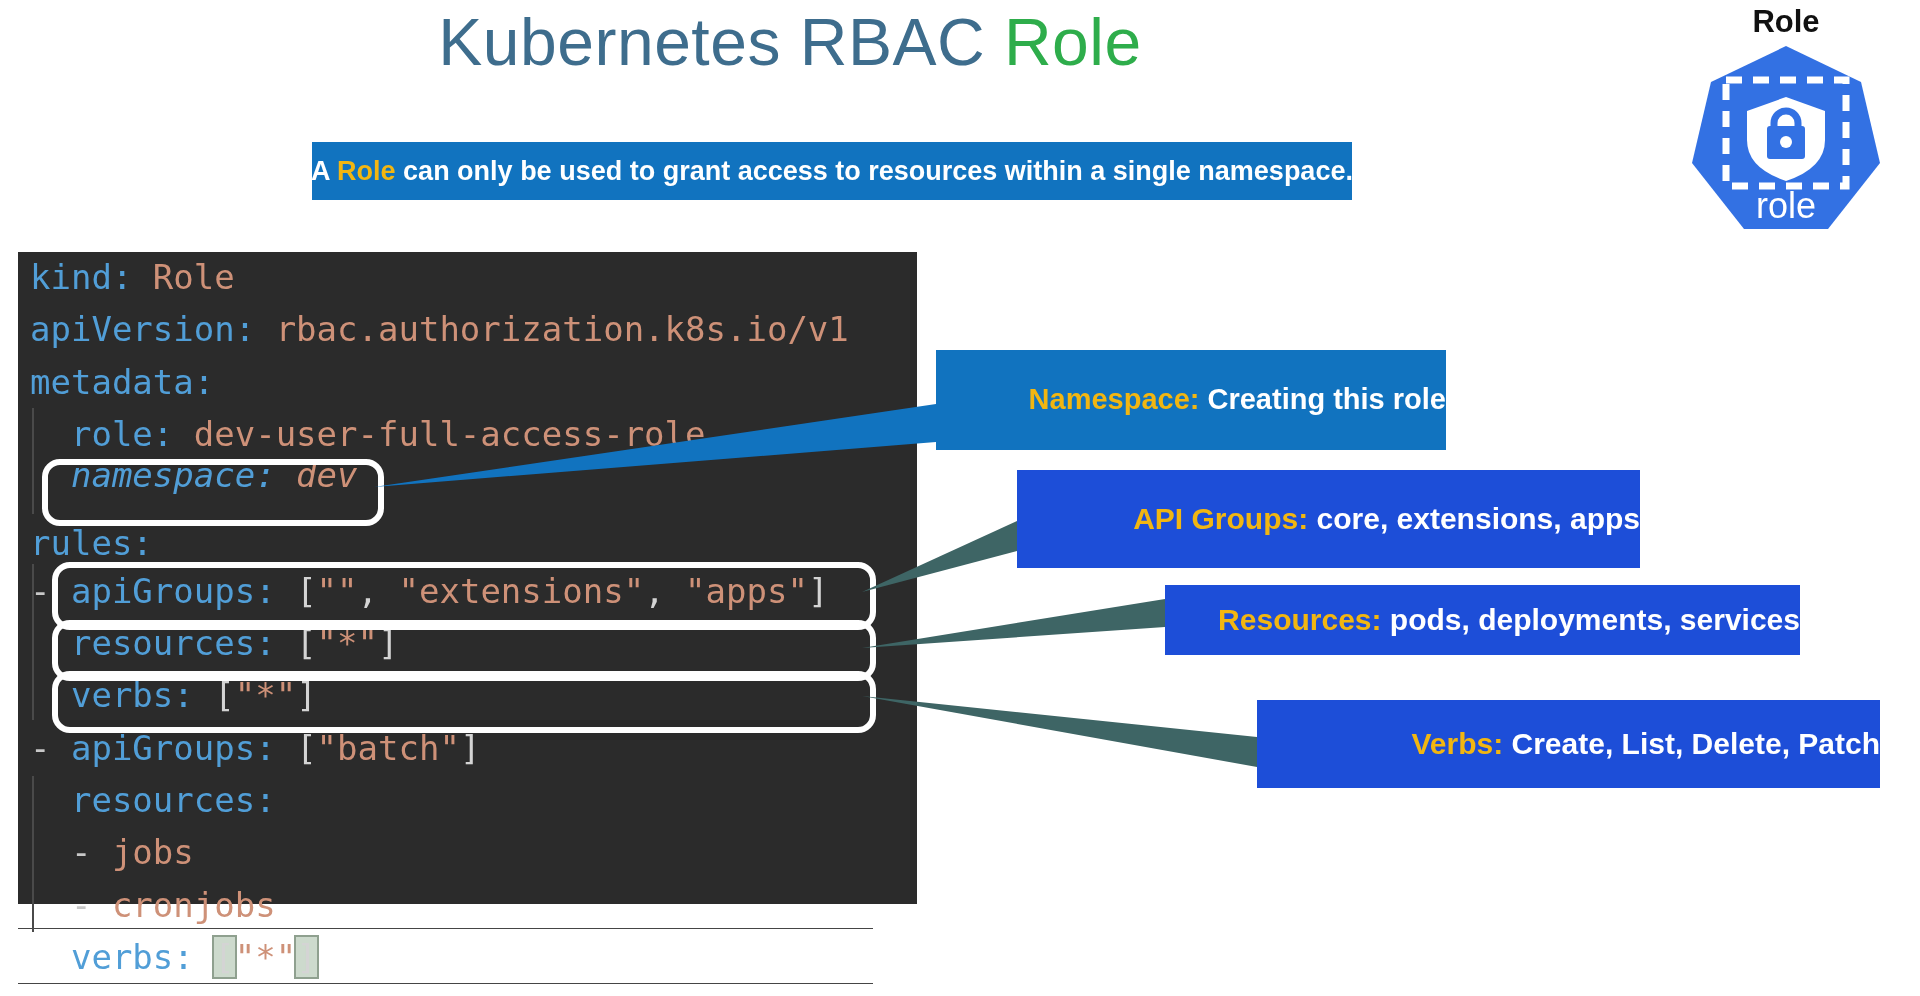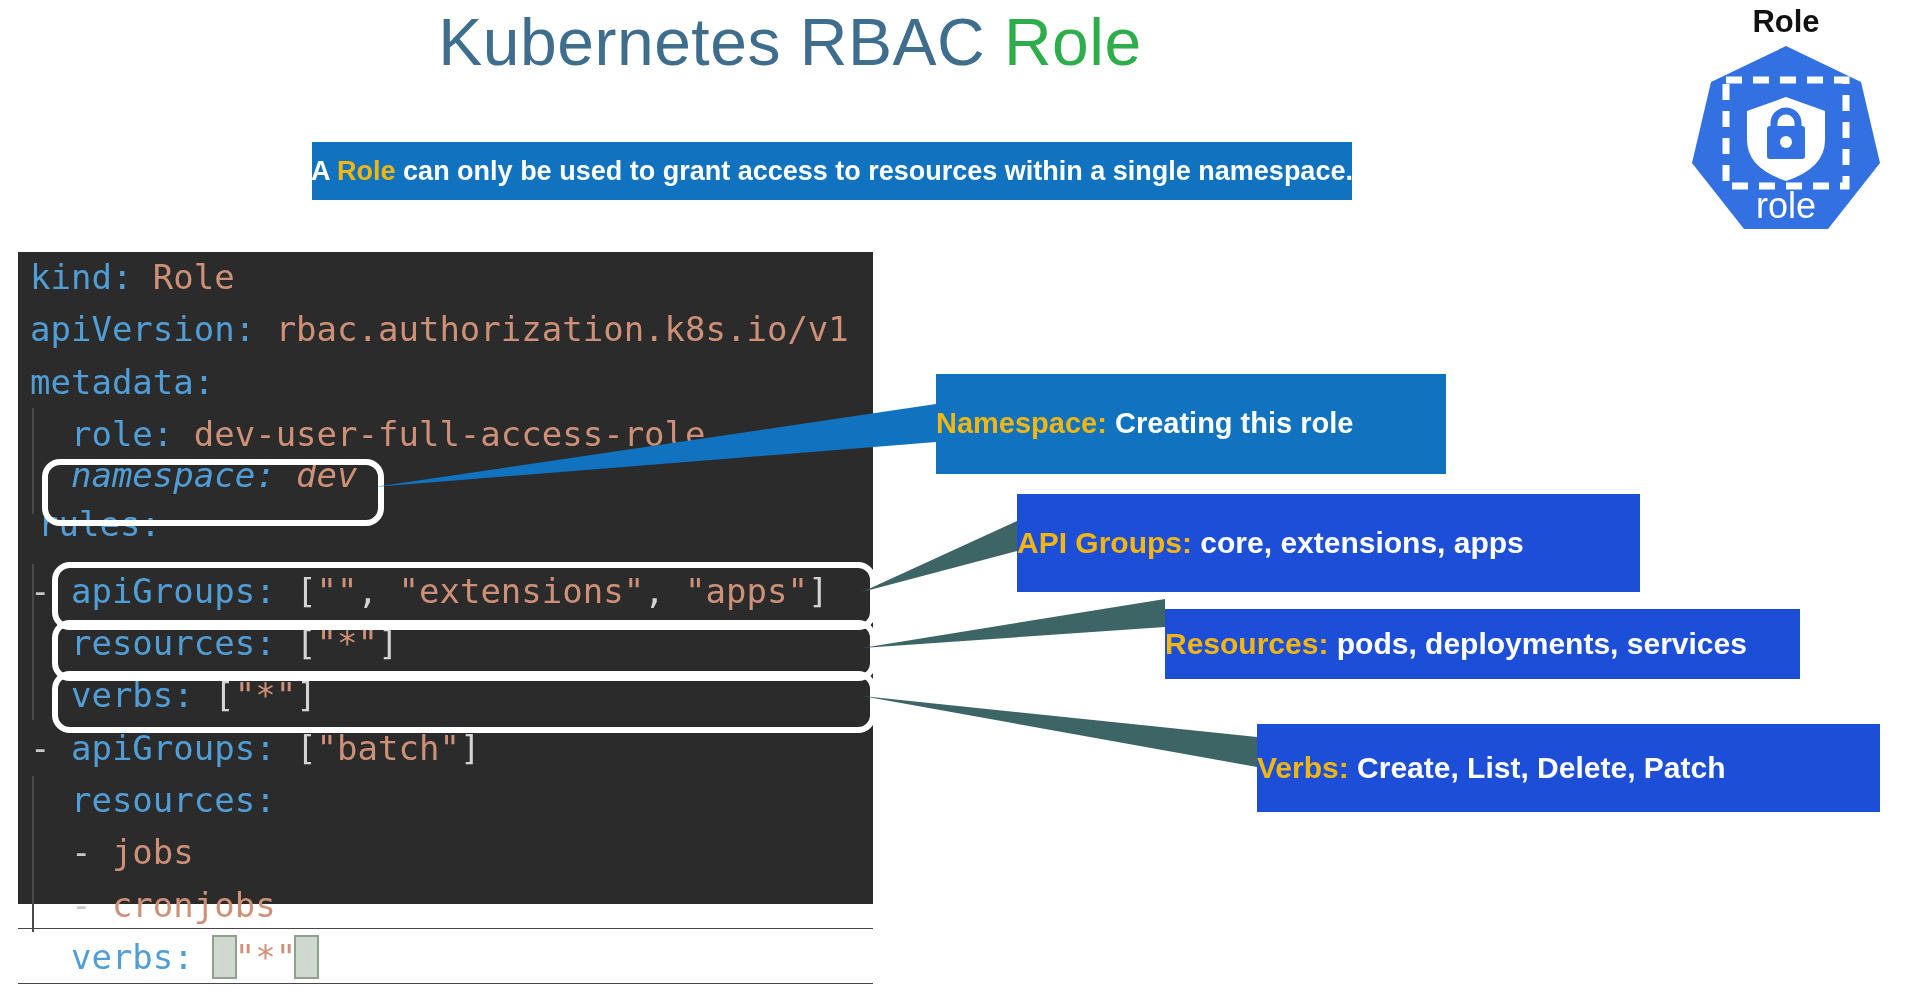--- a/index.html
+++ b/index.html
@@ -11,42 +11,42 @@
          font-size:66px;font-weight:300;letter-spacing:0.5px;color:#3e6d8d;white-space:nowrap;}
   .title .accent{color:#2ead4b;}
 
   
   .banner{position:absolute;left:312px;top:142px;width:1040px;height:58px;background:#1173bf;
           display:flex;align-items:center;justify-content:center;color:#ffffff;
           font-size:27px;font-weight:600;white-space:pre;}
   .banner .hl{color:#f2b611;}
 
   
-  .code{position:absolute;left:18px;top:252px;width:855px;height:652px;background:#2b2b2b;}
+  .code{position:absolute;left:18px;top:252px;width:855px;height:652px;background:#2b2b2b;padding-left:44px;}
   .code-line{position:absolute;left:12px;white-space:pre;
              font-family:"DejaVu Sans Mono",monospace;font-size:34px;line-height:42px;}
   .tok-k{color:#519ed7;}
   .tok-v{color:#ce9178;}
   .tok-p{color:#d4d4d4;}
   .tok-d{color:#c8c8c8;}
   .tok-b{color:#d4d4d4;background:rgba(100,140,100,0.32);outline:2px solid #8fa08f;}
 
   .cur-line{position:absolute;left:0;top:676px;width:855px;height:54px;
             background:rgba(255,255,255,0.045);
             border-top:1px solid #454545;border-bottom:1px solid #454545;}
   .iguide{position:absolute;left:14px;width:2px;background:#4a4a4a;}
 
   .outline{position:absolute;border:6px solid #ffffff;border-radius:18px;}
 
   
   .wires{position:absolute;left:0;top:0;width:1920px;height:996px;pointer-events:none;}
 
   
-  .callout{position:absolute;display:flex;flex-direction:column;align-items:flex-start;
-           justify-content:center;color:#ffffff;font-weight:600;text-align:center;margin-top:24px;}
+  .callout{position:absolute;display:flex;flex-direction:column;align-items:flex-end;
+           justify-content:center;color:#ffffff;font-weight:600;text-align:center;}
   .callout .ct{color:#f2b611;}
   .co-blue{background:#1173bf;}
   .co-teal{background:#1d4ed8;}
   .co-ns{left:936px;top:350px;width:510px;height:100px;font-size:29px;line-height:1.3;}
   .co-api{left:1017px;top:470px;width:623px;height:98px;font-size:30px;}
   .co-res{left:1165px;top:585px;width:635px;height:70px;font-size:30px;}
   .co-verbs{left:1257px;top:700px;width:623px;height:88px;font-size:30px;}
 
   
   .role-label{position:absolute;left:1700px;top:4px;width:172px;text-align:center;
@@ -75,21 +75,21 @@
   <div class="cur-line"></div>
   <div class="iguide" style="top:156px;height:106px;"></div>
   <div class="iguide" style="top:312px;height:156px;"></div>
   <div class="iguide" style="top:524px;height:156px;"></div>
   <div id="code-lines">
       <div class="code-line" style="top: 4px;"><span class="tok-k">kind:</span><span class="tok-v"> Role</span></div>
       <div class="code-line" style="top: 56.3px;"><span class="tok-k">apiVersion:</span><span class="tok-v"> rbac.authorization.k8s.io/v1</span></div>
       <div class="code-line" style="top: 108.6px;"><span class="tok-k">metadata:</span></div>
       <div class="code-line" style="top: 160.9px;"><span class="tok-k">  role:</span><span class="tok-v"> dev-user-full-access-role</span></div>
       <div class="code-line" style="top: 202px; font-style: italic;"><span class="tok-k">  namespace:</span><span class="tok-v"> dev</span></div>
-      <div class="code-line" style="top: 251px; margin-left: 8px;"><span class="tok-k">rules:</span></div>
+      <div class="code-line" style="top: 270px;"><span class="tok-k">rules:</span></div>
       <div class="code-line" style="top: 317.8px;"><span class="tok-d">- </span><span class="tok-k">apiGroups:</span><span class="tok-p"> [</span><span class="tok-v">""</span><span class="tok-p">, </span><span class="tok-v">"extensions"</span><span class="tok-p">, </span><span class="tok-v">"apps"</span><span class="tok-p">]</span></div>
       <div class="code-line" style="top: 370.1px;"><span class="tok-k">  resources:</span><span class="tok-p"> [</span><span class="tok-v">"*"</span><span class="tok-p">]</span></div>
       <div class="code-line" style="top: 422.4px;"><span class="tok-k">  verbs:</span><span class="tok-p"> [</span><span class="tok-v">"*"</span><span class="tok-p">]</span></div>
       <div class="code-line" style="top: 474.7px;"><span class="tok-d">- </span><span class="tok-k">apiGroups:</span><span class="tok-p"> [</span><span class="tok-v">"batch"</span><span class="tok-p">]</span></div>
       <div class="code-line" style="top: 527px;"><span class="tok-k">  resources:</span></div>
       <div class="code-line" style="top: 579.3px;"><span class="tok-d">  - </span><span class="tok-v">jobs</span></div>
       <div class="code-line" style="top: 631.6px;"><span class="tok-d">  - </span><span class="tok-v">cronjobs</span></div>
       <div class="code-line" style="top: 683.9px;"><span class="tok-k">  verbs:</span><span class="tok-p"> </span><span class="tok-b">[</span><span class="tok-v">"*"</span><span class="tok-b">]</span></div>
     </div>
   <div class="outline" style="left:24px;top:207px;width:330px;height:55px;"></div>

